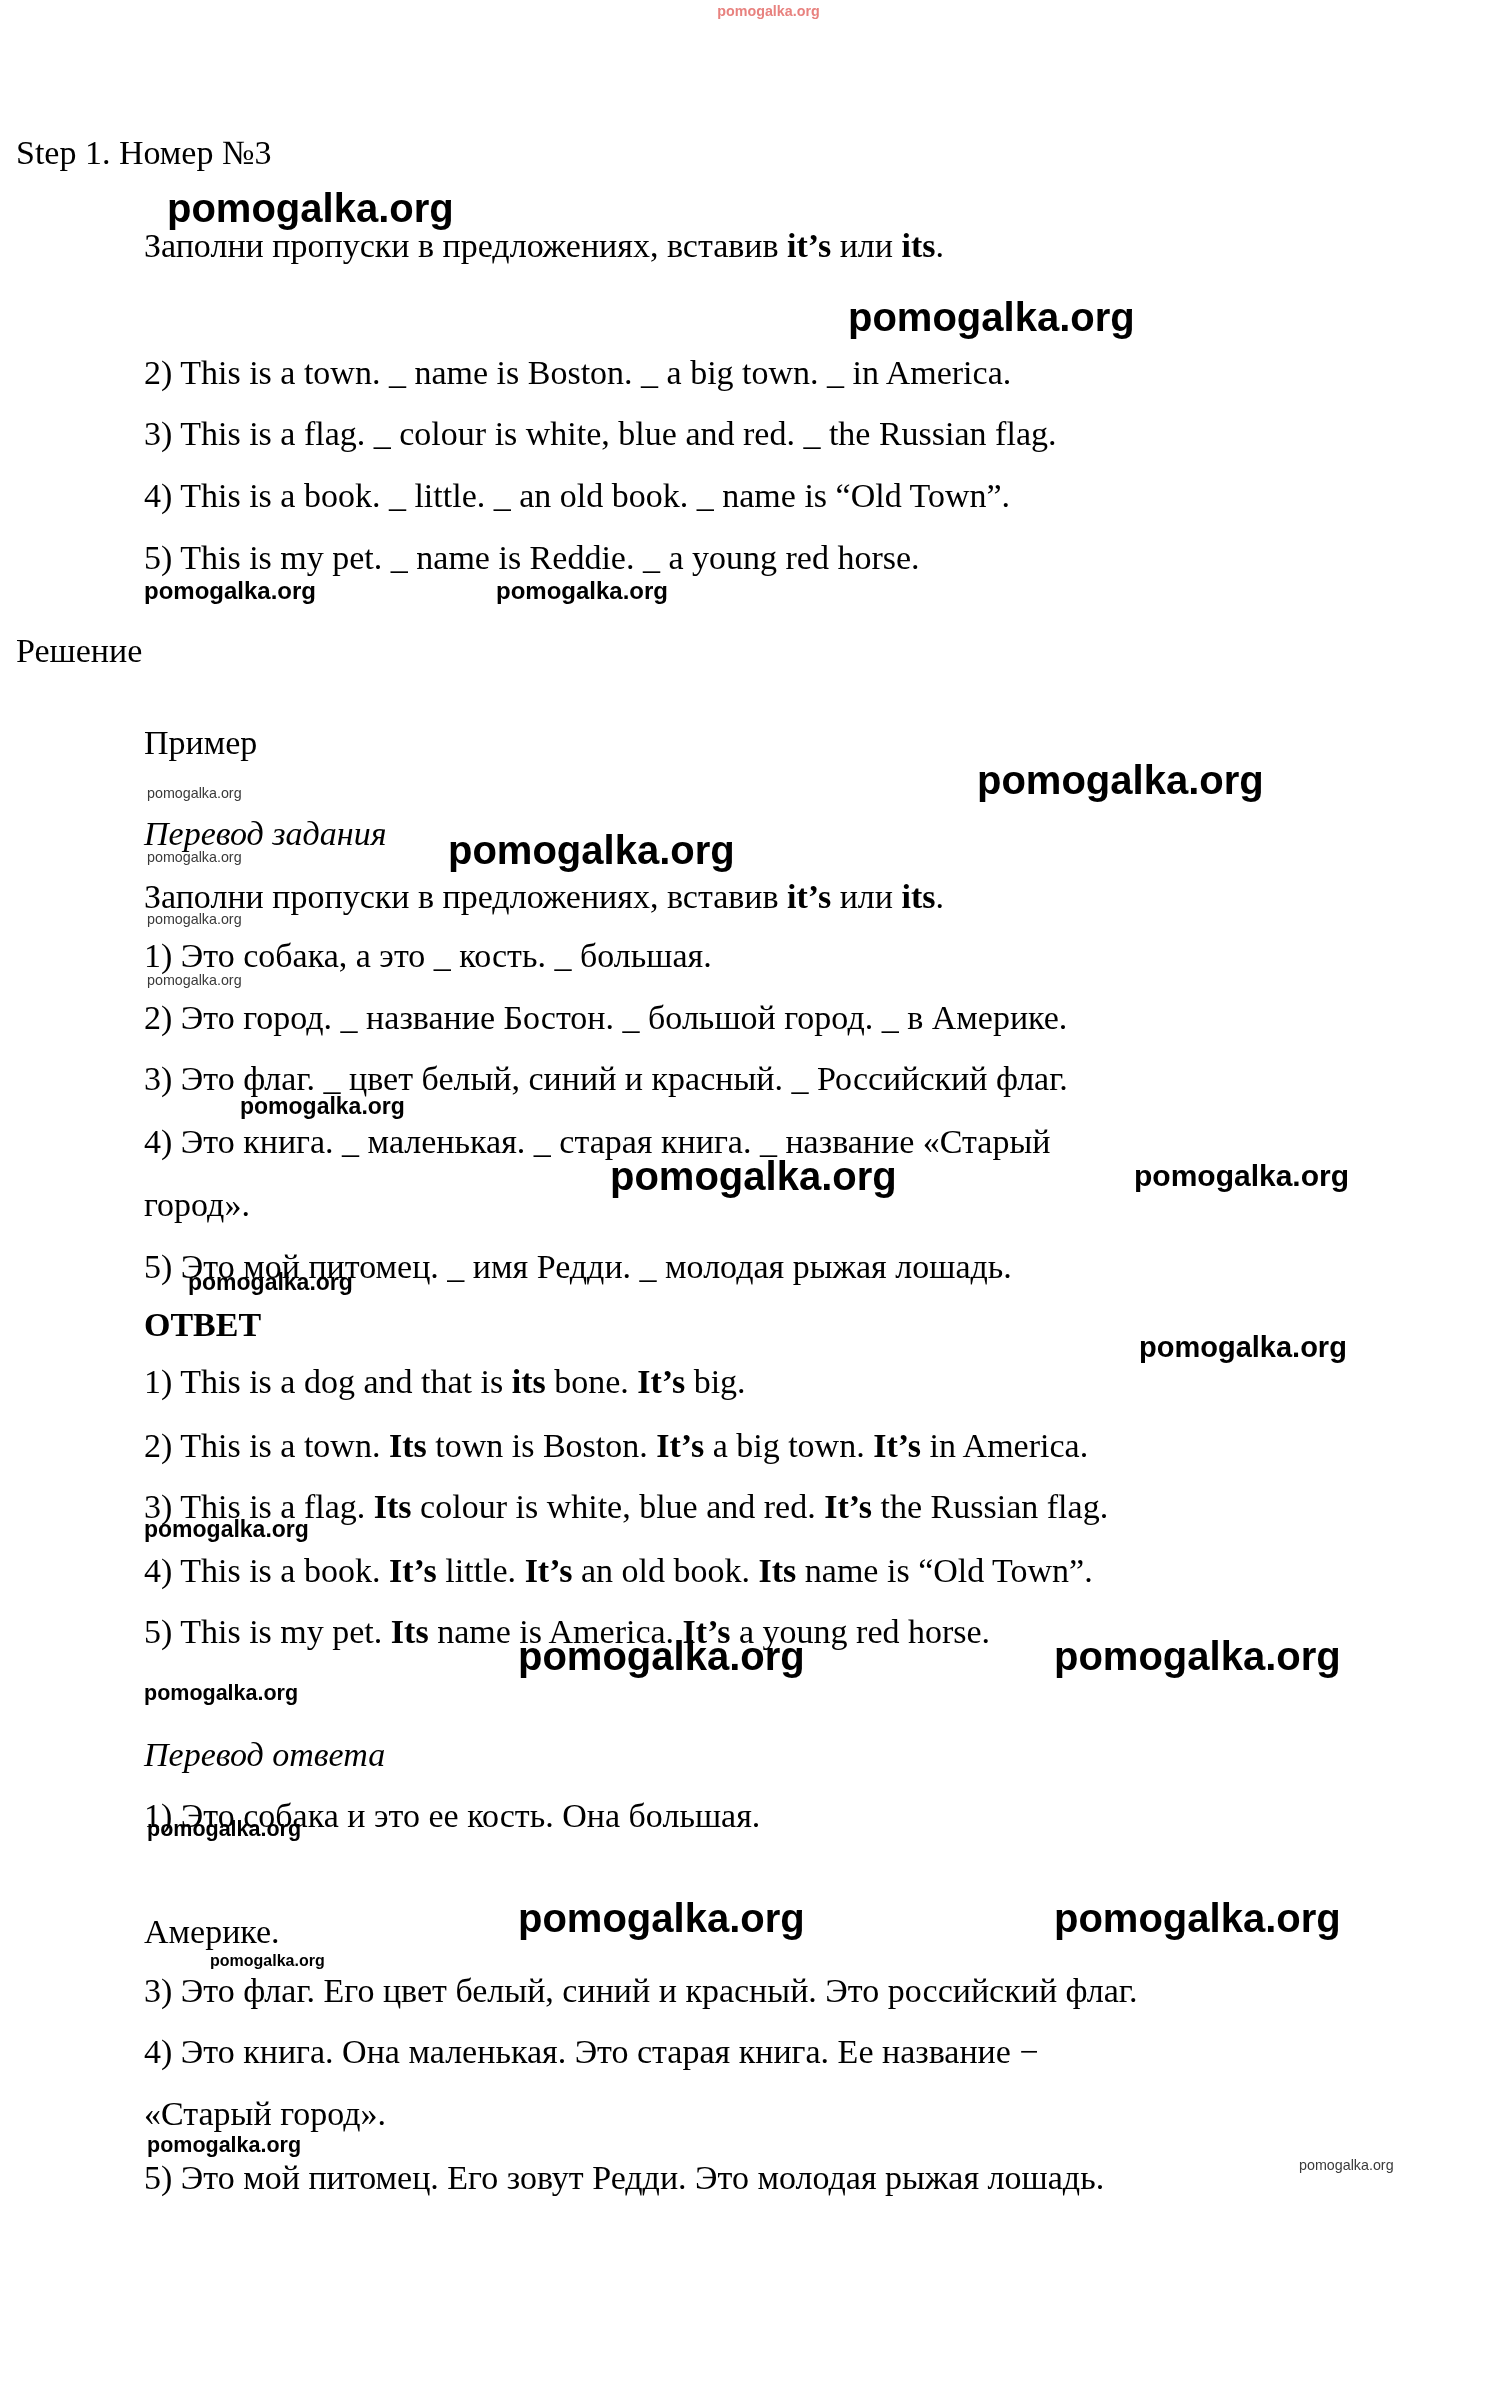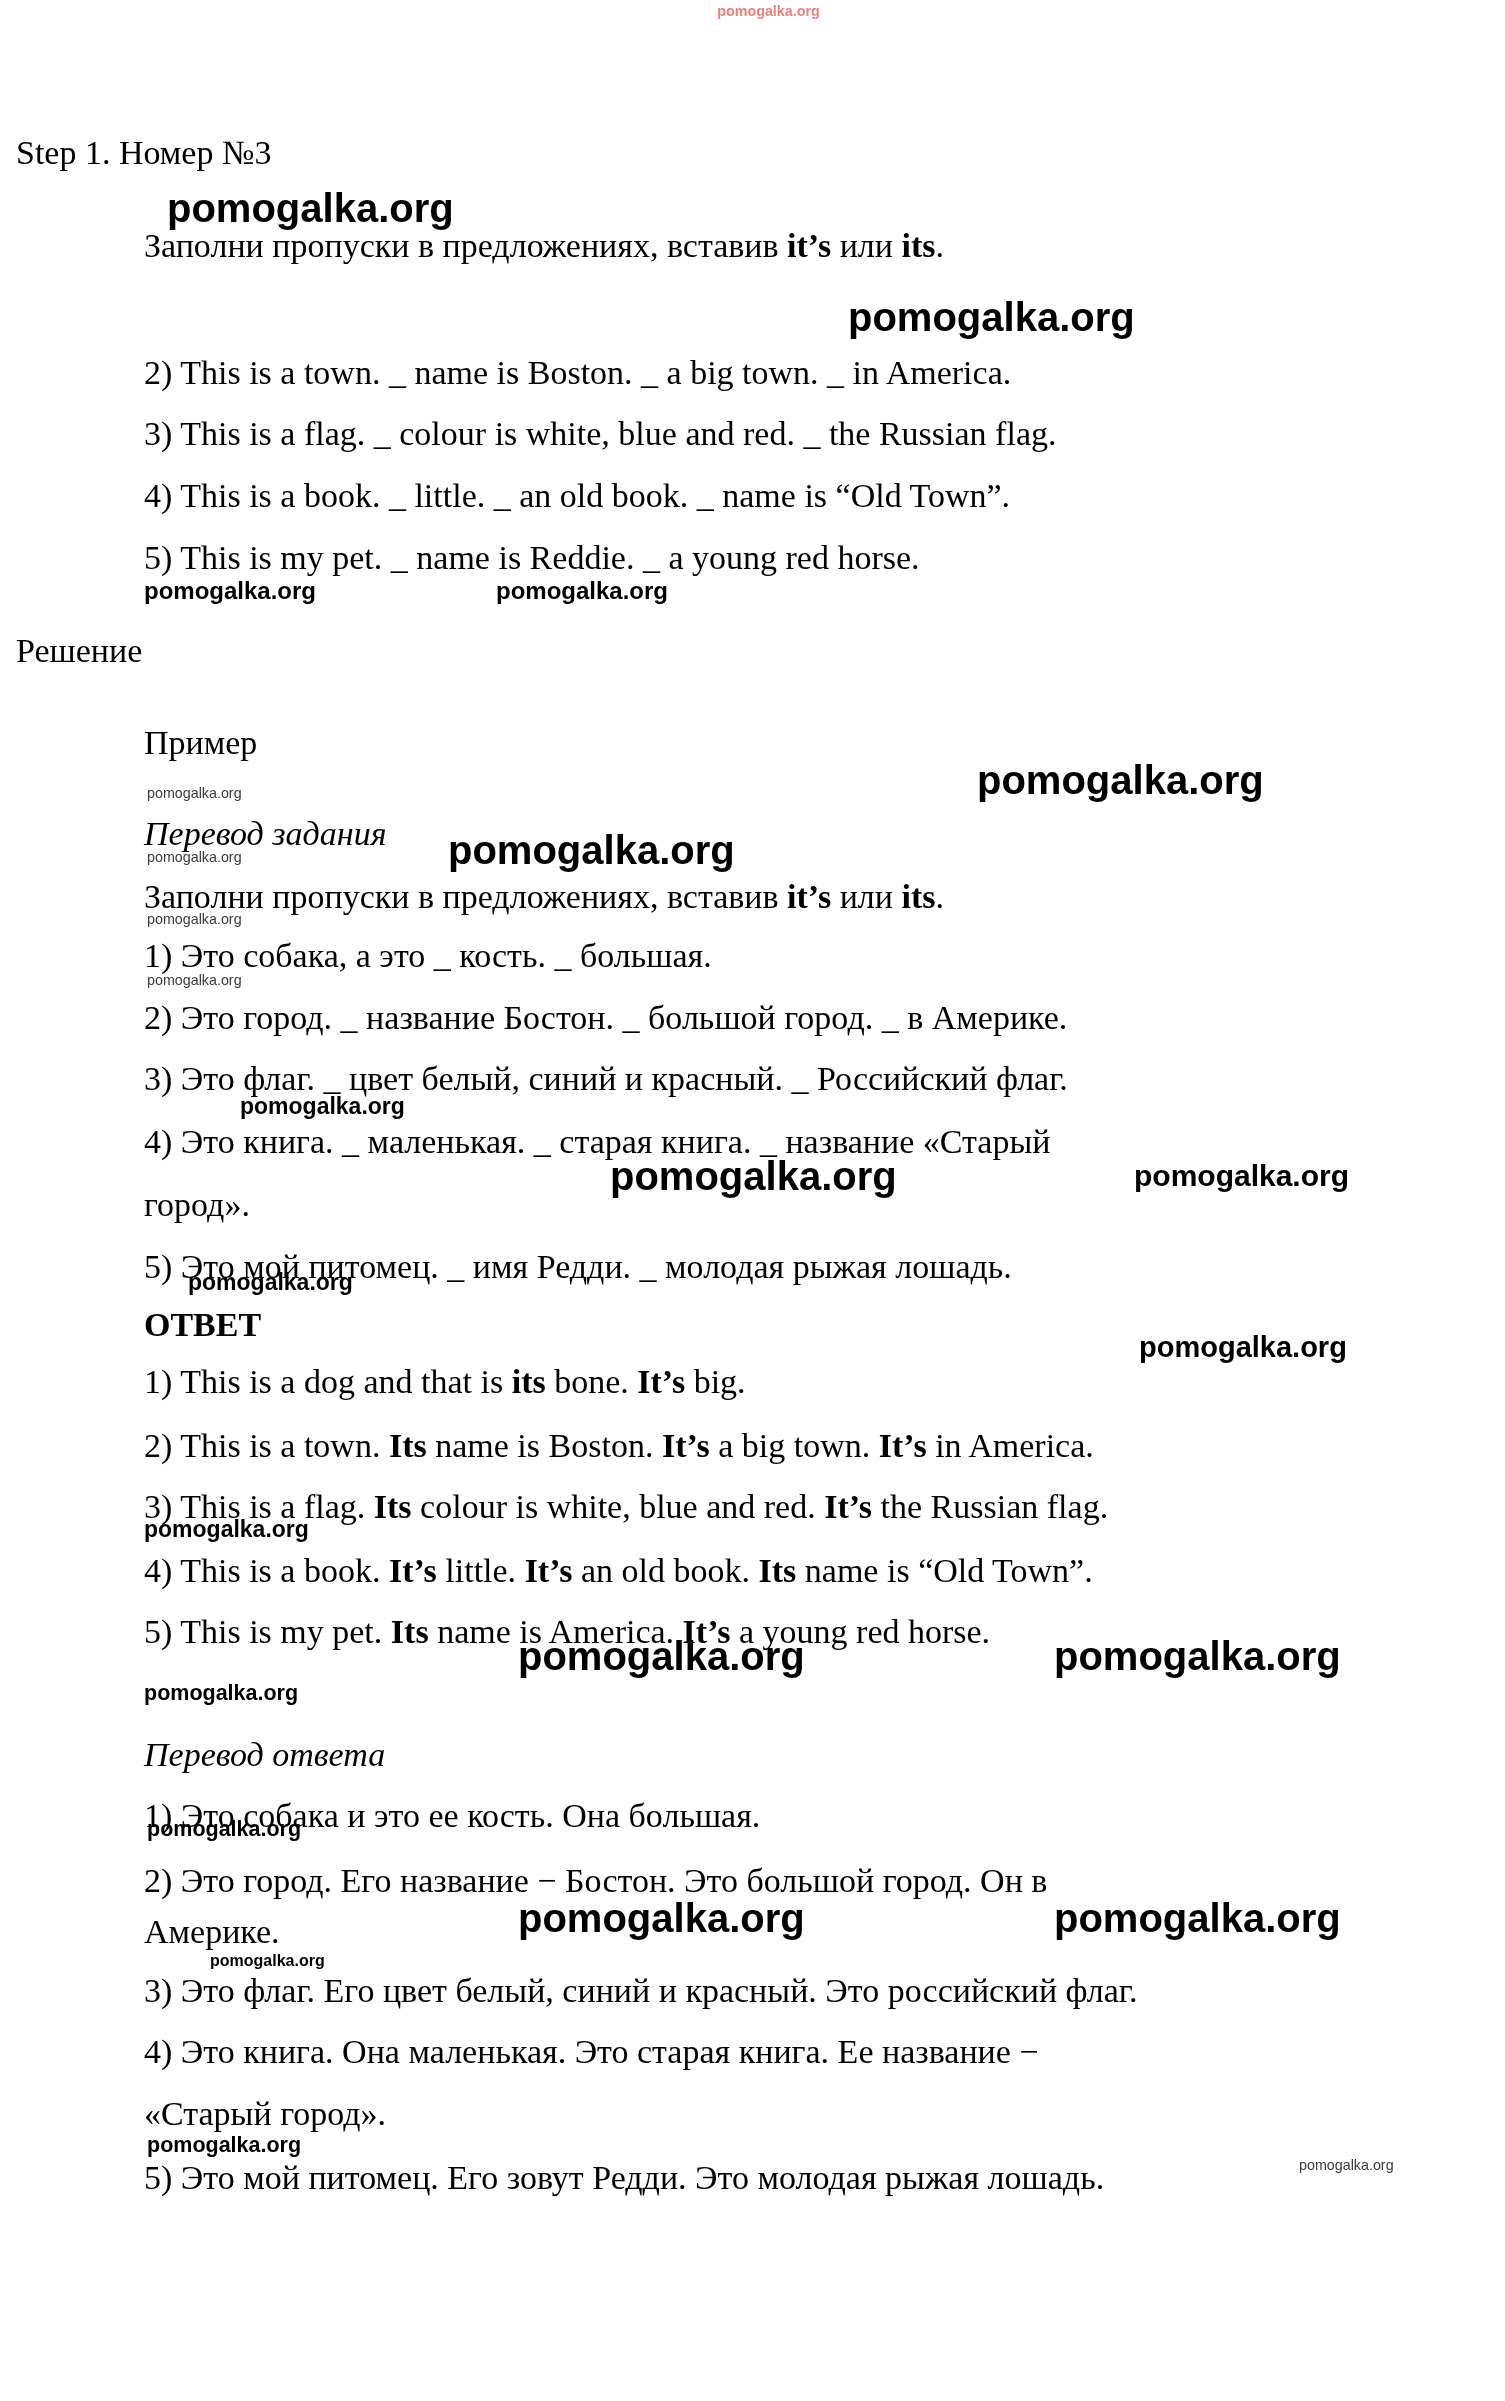--- a/index.html
+++ b/index.html
@@ -87,32 +87,31 @@
   <div class="line" style="top:998px">2) Это город. _ название Бостон. _ большой город. _ в Америке.</div>
   <div class="line" style="top:1059px">3) Это флаг. _ цвет белый, синий и красный. _ Российский флаг.</div>
   <div class="line" style="top:1122px">4) Это книга. _ маленькая. _ старая книга. _ название «Старый</div>
   <div class="line" style="top:1185px">город».</div>
   <div class="line" style="top:1247px">5) Это мой питомец. _ имя Редди. _ молодая рыжая лошадь.</div>
 
   <div class="line bold" style="top:1305px">ОТВЕТ</div>
 
   <div class="line" style="top:1362px"><span>1) This is a dog and that is </span><b>its</b><span> bone. </span><b>It’s</b><span> big.</span></div>
 
-  <div class="line" style="top:1426px"><span>2) This is a town. </span><b>Its</b><span> name is Boston. </span><b>It’s</b><span> a big town. </span><b>It’s</b><span> in America.</span></div>
+  <div class="line" style="top:1426px"><span>2) This is a town. </span><b>Its</b><span> town is Boston. </span><b>It’s</b><span> a big town. </span><b>It’s</b><span> in America.</span></div>
 
   <div class="line" style="top:1487px"><span>3) This is a flag. </span><b>Its</b><span> colour is white, blue and red. </span><b>It’s</b><span> the Russian flag.</span></div>
 
   <div class="line" style="top:1551px"><span>4) This is a book. </span><b>It’s</b><span> little. </span><b>It’s</b><span> an old book. </span><b>Its</b><span> name is “Old Town”.</span></div>
 
   <div class="line" style="top:1612px"><span>5) This is my pet. </span><b>Its</b><span> name is America. </span><b>It’s</b><span> a young red horse.</span></div>
 
   <div class="line bi" style="top:1735px">Перевод ответа</div>
 
   <div class="line" style="top:1796px">1) Это собака и это ее кость. Она большая.</div>
-  <div class="line" style="top:1861px">2) Это город. Его название − Бостон. Это большой город. Он в</div>
   <div class="line" style="top:1912px">Америке.</div>
   <div class="line" style="top:1971px">3) Это флаг. Его цвет белый, синий и красный. Это российский флаг.</div>
   <div class="line" style="top:2032px">4) Это книга. Она маленькая. Это старая книга. Ее название −</div>
   <div class="line" style="top:2094px">«Старый город».</div>
   <div class="line" style="top:2158px">5) Это мой питомец. Его зовут Редди. Это молодая рыжая лошадь.</div>
 
 </div>
 
 
 </body></html>

